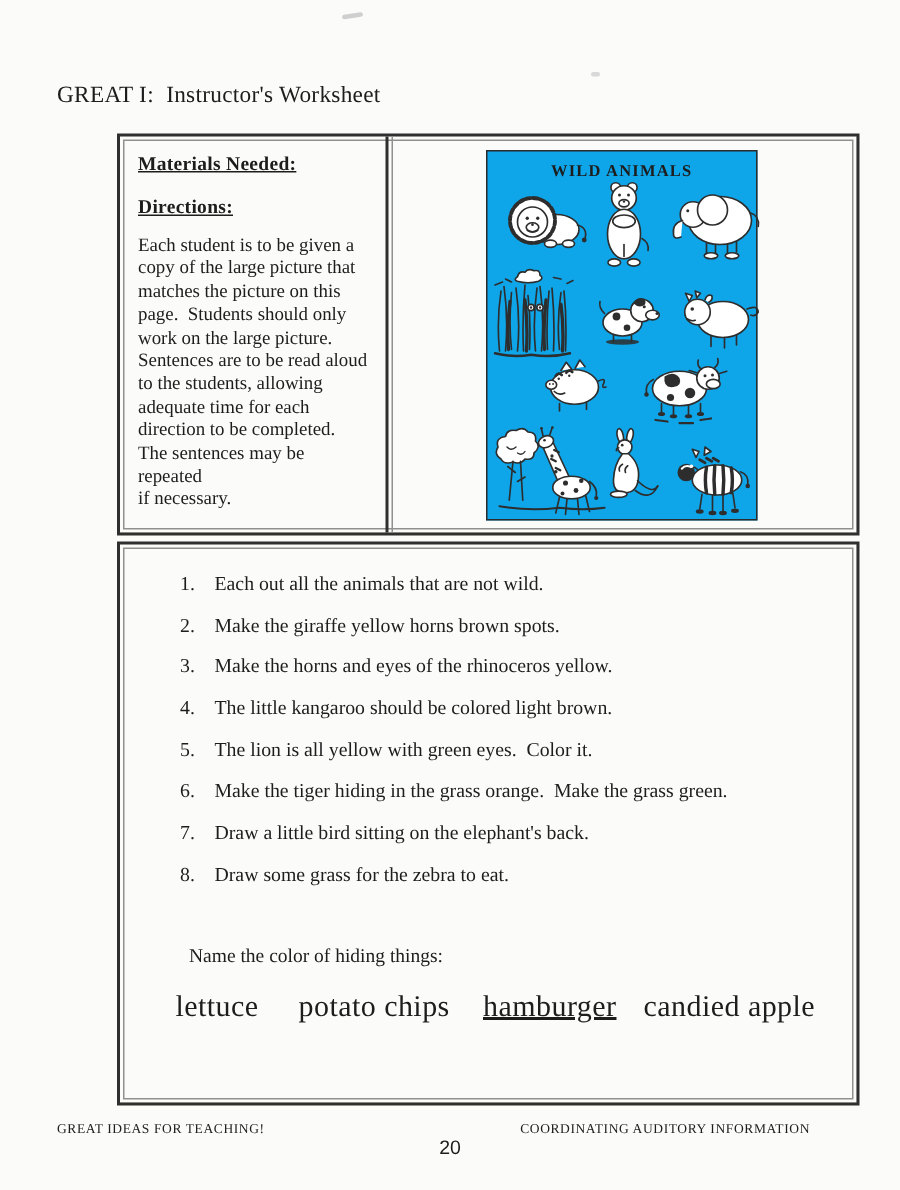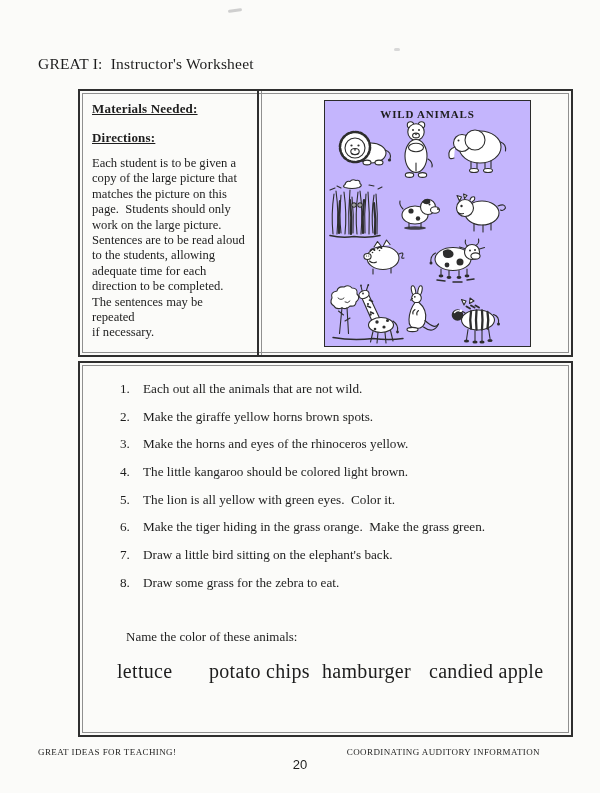--- a/index.html
+++ b/index.html
@@ -41,38 +41,38 @@
   .materials-cell { position:absolute; left:0; top:0; width:177px; height:100%; padding:10px 9px 0 12px; }
   .box-heading { font-weight:bold; text-decoration:underline; font-size:13px; letter-spacing:0.2px; }
   .materials-list { list-style:none; margin:11px 0 0 4px; }
   .materials-list li { font-size:12.8px; line-height:15.5px; padding-left:13px; position:relative; }
   .materials-list li::before { content:"\2022"; position:absolute; left:0; top:-1px; font-size:14px; }
   .directions-heading { margin-top:13px; }
   .directions-text { margin-top:10px; font-size:12.6px; line-height:15.4px; white-space:pre-wrap; }
 
   
   .picture-box {
-    position:absolute; left:244px; top:9px; width:207px; height:247px;
-    border:1.5px solid #2b2b2b; background:#c4b5fd;text-decoration:underline;
+    position:absolute; left:244px; top:9px; width:181px; height:247px;
+    border:1.5px solid #2b2b2b; background:#0ea5e9;text-decoration:underline;
   }
   .picture-title {
     position:absolute; top:7px; left:0; right:0; text-align:center;
     font-size:11px; font-weight:bold; letter-spacing:0.8px;
   }
   .picture-box svg { position:absolute; left:0; top:0; }
 
   
   .instructions { position:absolute; left:0; top:0; width:100%; padding:19px 20px 0 40px; }
   .instr-row { display:flex; margin-bottom:13.2px; font-size:13.2px; line-height:14.5px; }
   .instr-num { width:15px; flex:none; }
   .instr-text { margin-left:8px; white-space:pre-wrap; }
 
   .color-prompt { position:absolute; left:46px; top:266px; font-size:13px; }
   .color-word { position:absolute; top:297px; font-size:20px; letter-spacing:0.3px; }
-  .cw0 { left:37px; }  .cw1 { left:129px; }  .cw2 { left:242px; }  .cw3 { left:349px; }
+  .cw0 { left:37px; }  .cw1 { left:119px; }  .cw2 { left:242px;text-decoration:underline; }  .cw3 { left:349px; }
 
   
   .footer-left  { position:absolute; left:38px;  top:747px; font-size:9px; letter-spacing:0.4px; }
   .footer-right { position:absolute; right:60px; top:747px; font-size:9px; letter-spacing:0.4px; }
   .page-number  { position:absolute; left:0; right:0; top:757px; text-align:center;
                   font-size:13px; font-family:"Liberation Sans", sans-serif; }
 </style>
 </head>
 <body>
 
@@ -317,21 +317,21 @@
       <div class="instr-row">
         <span class="instr-num">7.</span>
         <span class="instr-text">Draw a little bird sitting on the elephant's back.</span>
       </div>
       <div class="instr-row">
         <span class="instr-num">8.</span>
         <span class="instr-text">Draw some grass for the zebra to eat.</span>
       </div>
     </div>
 
-    <div class="color-prompt">Name the color of these animals:</div>
+    <div class="color-prompt">Name the color of hiding things:</div>
     <div class="color-word cw0">lettuce</div>
     <div class="color-word cw1">potato chips</div>
     <div class="color-word cw2">hamburger</div>
     <div class="color-word cw3">candied apple</div>
   </div>
 
   <div class="footer-left">GREAT IDEAS FOR TEACHING!</div>
   <div class="footer-right">COORDINATING AUDITORY INFORMATION</div>
   <div class="page-number">20</div>
 

